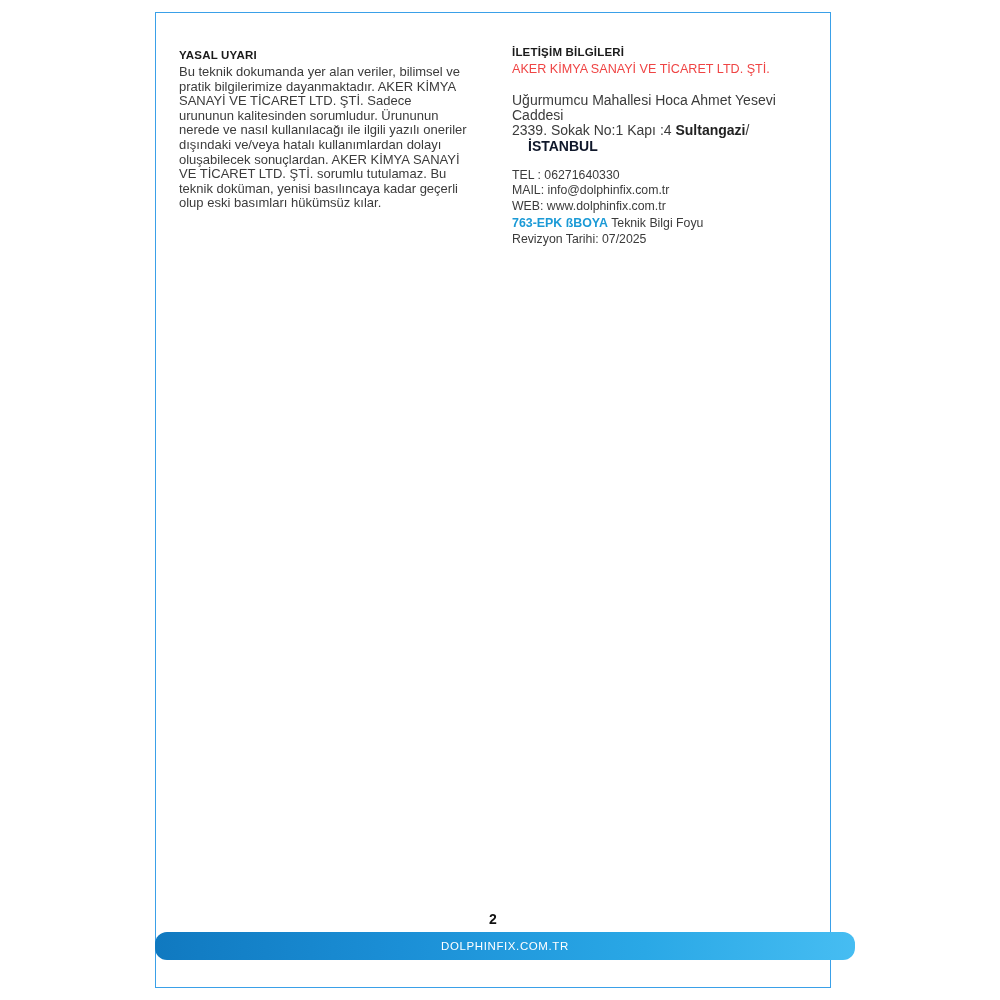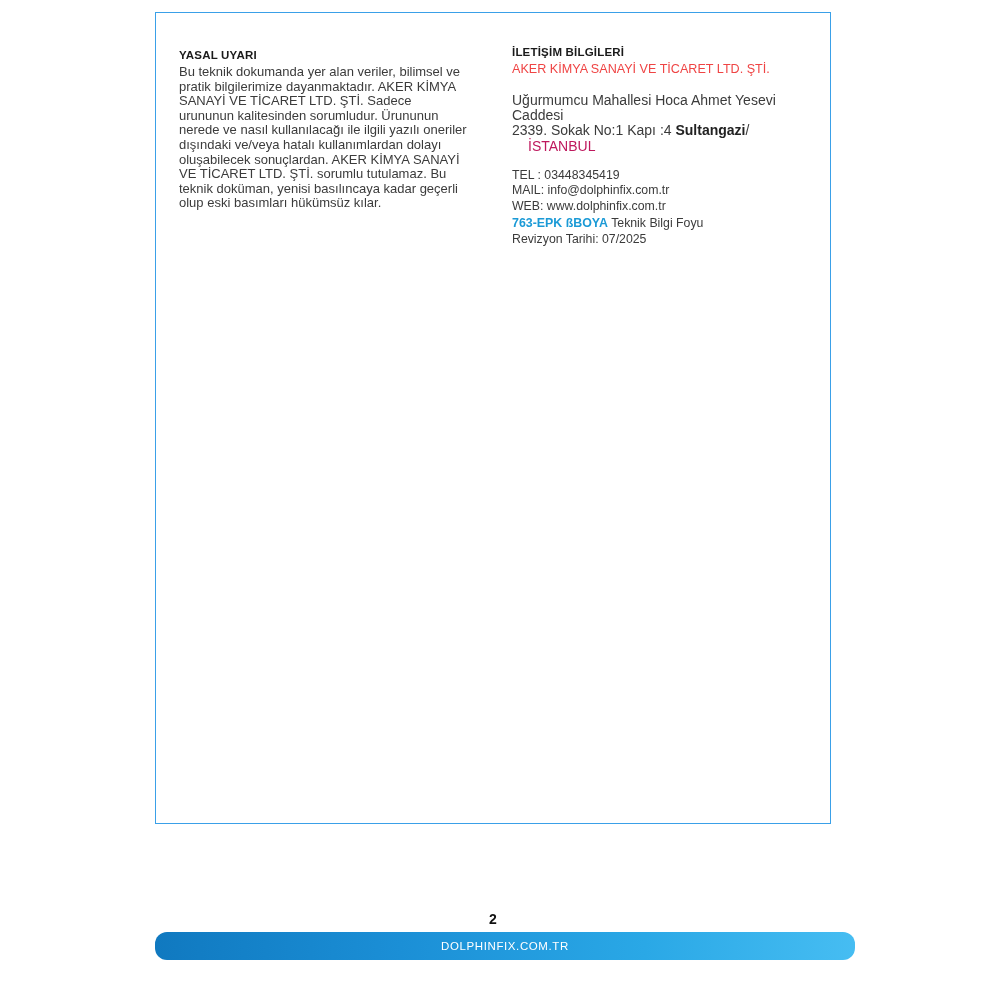--- a/index.html
+++ b/index.html
@@ -13,21 +13,21 @@
     font-family: "Liberation Sans", sans-serif;
     position: relative;
     overflow: hidden;
   }
 
   .page {
     position: absolute;
     left: 155px;
     top: 12px;
     width: 676px;
-    height: 812px;
+    height: 976px;
     border: 1px solid #3aa0e8;
     background: #ffffff;
     box-sizing: border-box;
   }
 
   .content {
     position: absolute;
     left: 0;
     top: 0;
     width: 100%;
@@ -75,22 +75,22 @@
     font-size: 14px;
     color: #3b3b3b;
     line-height: 15.2px;
     margin: 2px 0 0 0;
   }
   .address .bold-city {
     font-weight: bold;
     color: #222;
   }
   .address .bold-city2 {
-    font-weight: normal;
-    color: #be185d;
+    font-weight: bold;
+    color: #0f172a;
     padding-left: 16px;
   }
 
   .contact-block {
     margin-top: 14px;
   }
   .contact-line {
     font-size: 12.3px;
     color: #3b3b3b;
     line-height: 15.6px;
@@ -151,21 +151,21 @@
 
     <div class="col-right">
       <div class="sec-title">İLETİŞİM BİLGİLERİ</div>
       <div class="company-name">AKER KİMYA SANAYİ VE TİCARET LTD. ŞTİ.</div>
       <div class="address">
         <span>Uğurmumcu Mahallesi Hoca Ahmet Yesevi Caddesi</span><br>
         <span>2339. Sokak No:1 Kapı :4 </span><span class="bold-city">Sultangazi</span><span>/</span><span class="bold-city2">İSTANBUL</span>
       </div>
 
       <div class="contact-block">
-        <div class="contact-line">TEL : 03448345419</div>
+        <div class="contact-line">TEL : 06271640330</div>
         <div class="contact-line">MAIL: info@dolphinfix.com.tr</div>
         <div class="contact-line">WEB: www.dolphinfix.com.tr</div>
         <div class="doc-line">
           <span class="doc-code">763-EPK ßBOYA</span><span> Teknik Bilgi Foyu</span>
         </div>
         <div class="doc-line">Revizyon Tarihi: 07/2025</div>
       </div>
     </div>
 
     <div class="page-number">2</div>

